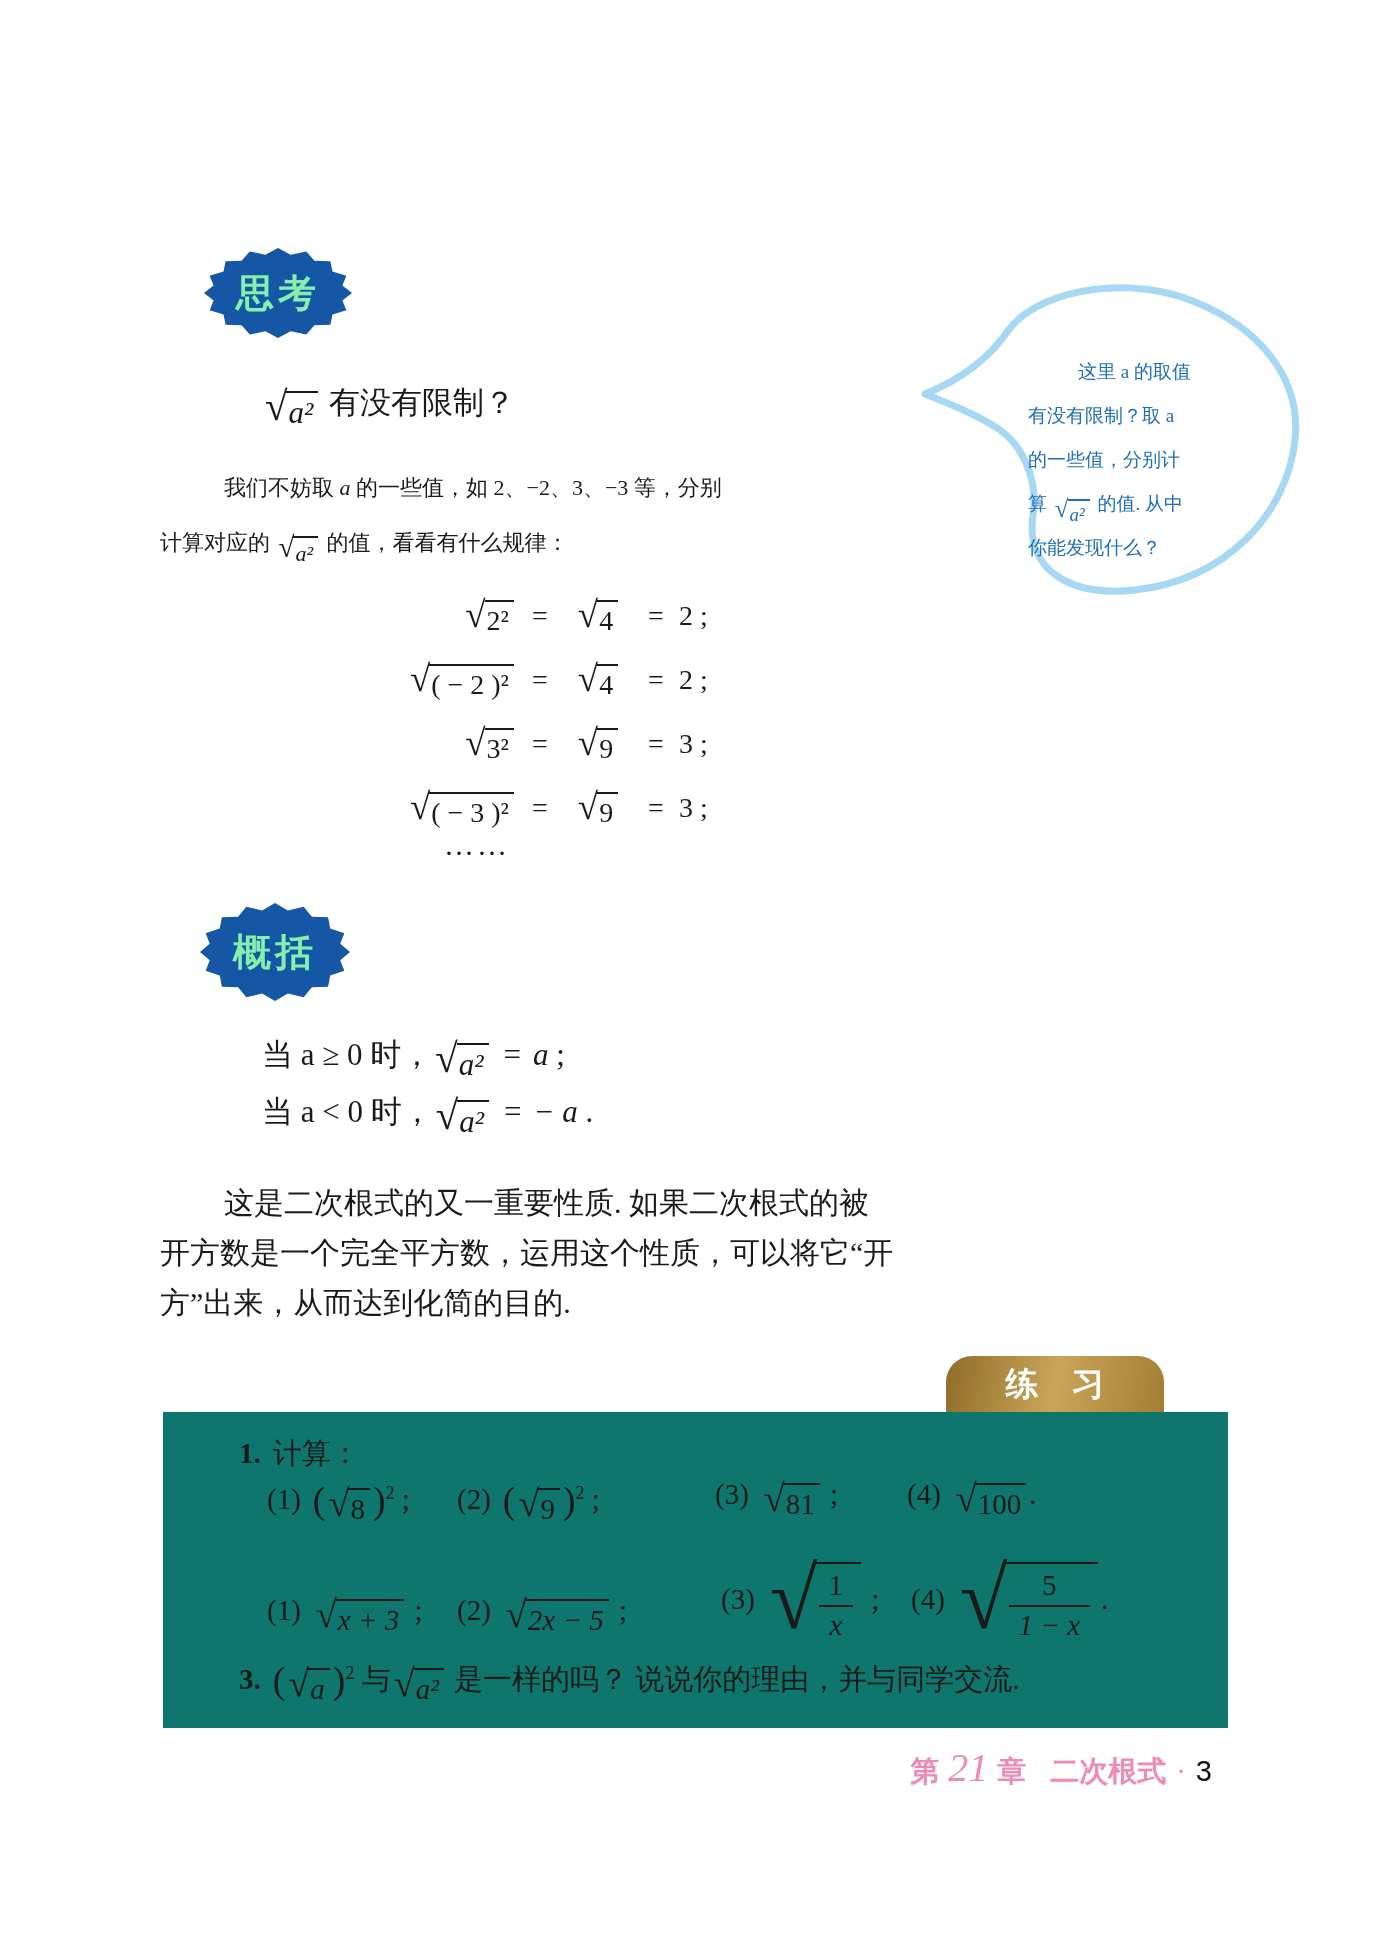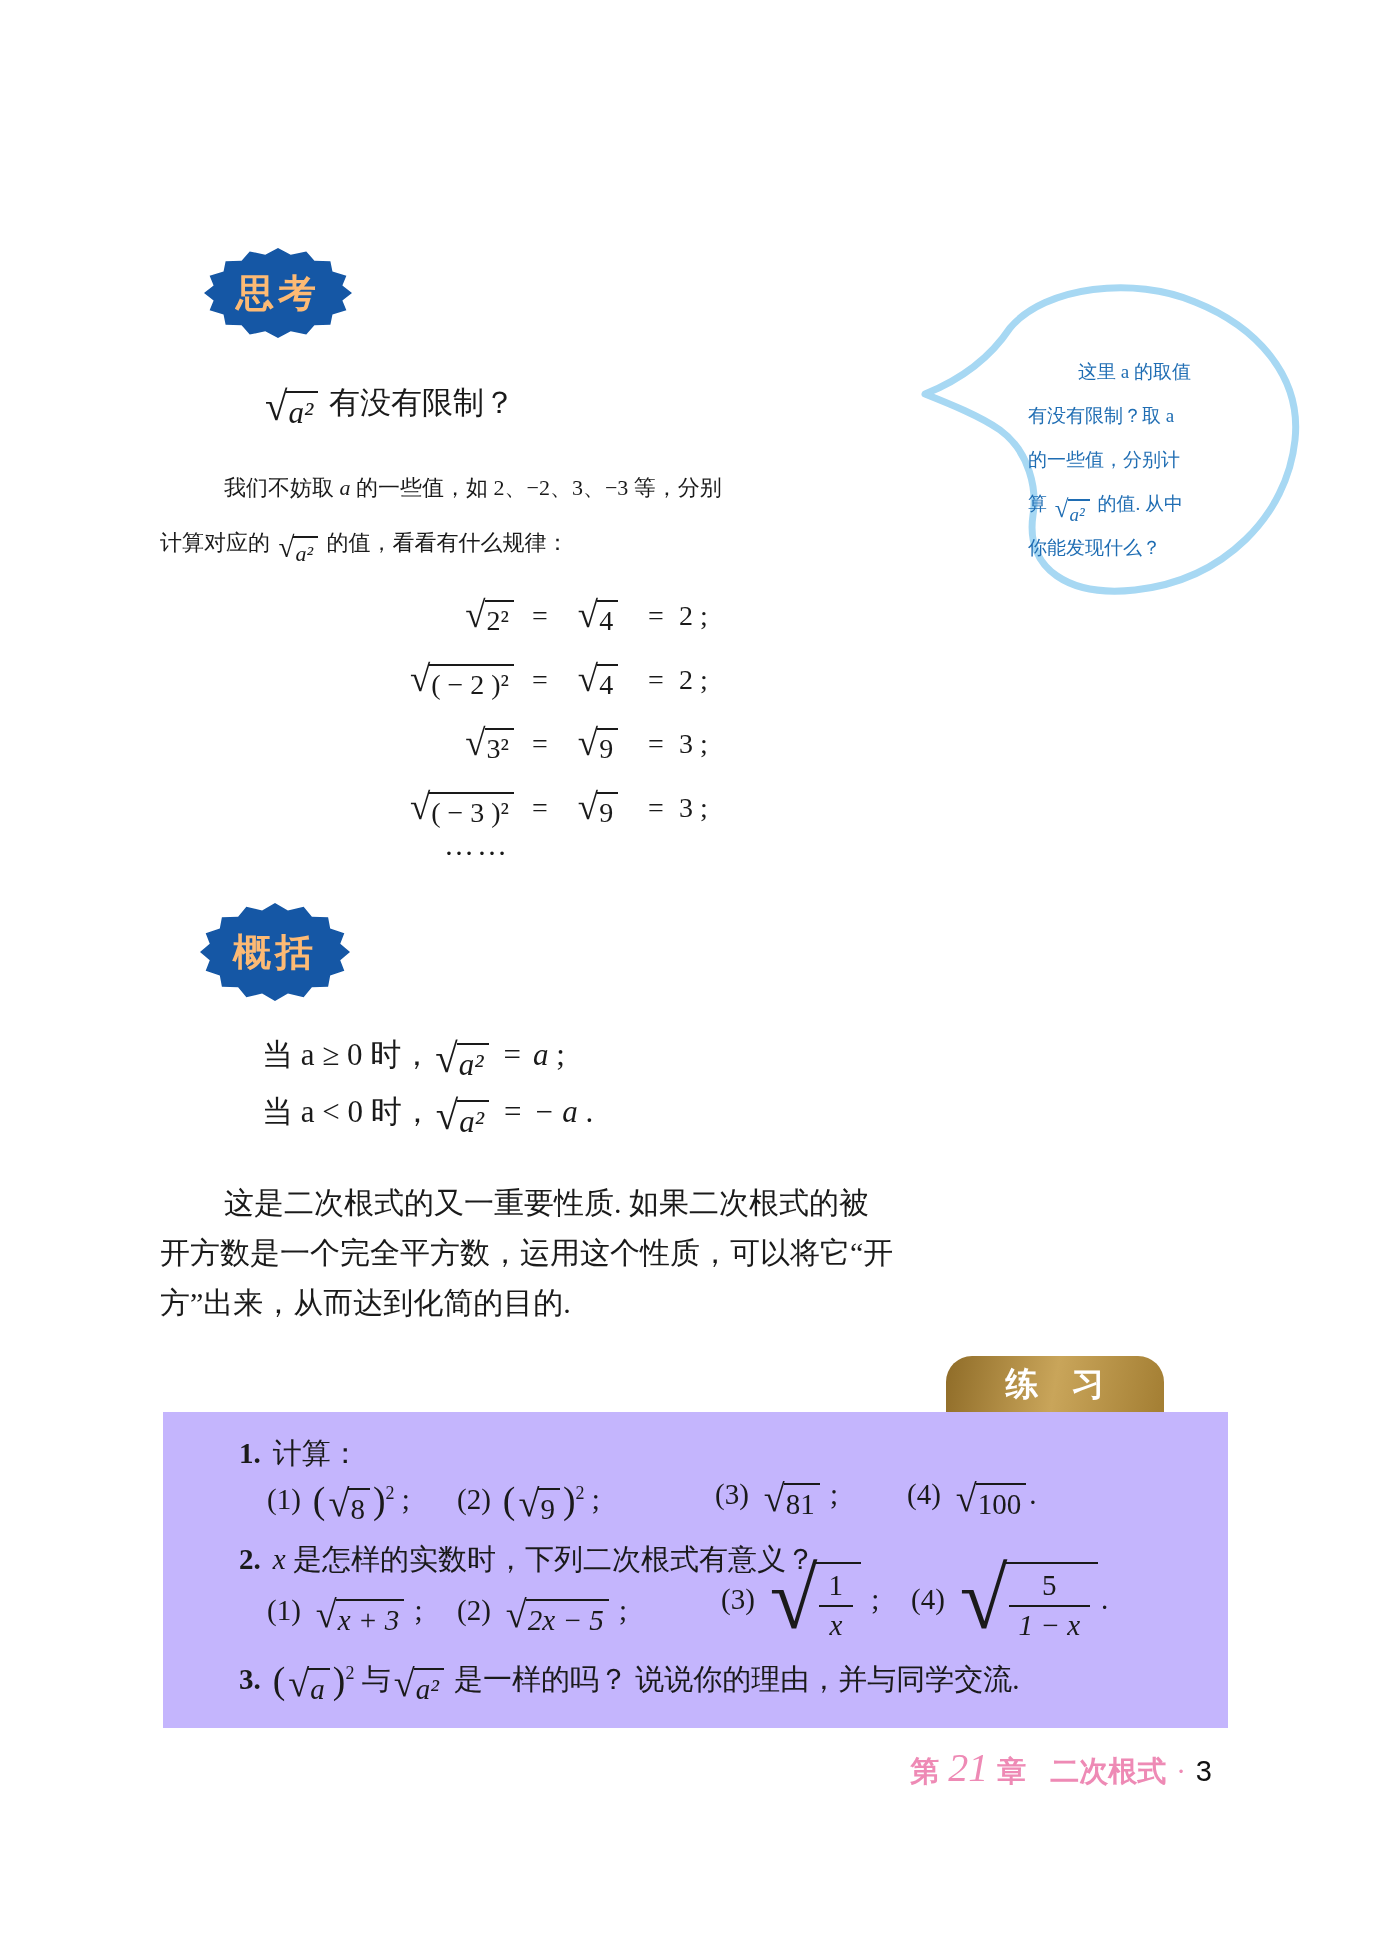--- a/index.html
+++ b/index.html
@@ -1,21 +1,21 @@
 <!DOCTYPE html>
 <html><head>
 <meta charset="utf-8">
 <style>
   html,body{margin:0;padding:0;background:#fff;}
   .page{position:relative;width:1388px;height:1947px;background:#fff;overflow:hidden;
         font-family:"Liberation Serif","DejaVu Serif",serif;color:#1a1a1a;}
 
   
   .burst{position:absolute;display:flex;align-items:center;justify-content:center;
-         background:#1557a5;color:#fdba74;font-family:"Liberation Sans","DejaVu Sans",sans-serif;
+         background:#1557a5;color:#86efac;font-family:"Liberation Sans","DejaVu Sans",sans-serif;
          font-weight:bold;
          clip-path:polygon(100% 50%,93.5% 58.4%,96.2% 69.1%,86.8% 74%,85.4% 85.4%,74.6% 85.9%,
            69.1% 96.2%,58.6% 92.4%,50% 100%,41.4% 92.4%,30.9% 96.2%,25.4% 85.9%,14.6% 85.4%,
            13.2% 74%,3.8% 69.1%,6.5% 58.4%,0% 50%,6.5% 41.6%,3.8% 30.9%,13.2% 26%,14.6% 14.6%,
            25.4% 14.1%,30.9% 3.8%,41.4% 7.6%,50% 0%,58.6% 7.6%,69.1% 3.8%,74.6% 14.1%,
            85.4% 14.6%,86.8% 26%,96.2% 30.9%,93.5% 41.6%);}
   #badge-think{left:204px;top:248px;width:148px;height:90px;font-size:38px;letter-spacing:4px;}
   #badge-sum{left:200px;top:903px;width:150px;height:98px;font-size:38px;letter-spacing:4px;}
 
   
@@ -58,21 +58,21 @@
   #para2{position:absolute;left:160px;top:1178px;width:810px;font-size:30px;line-height:50px;}
   #para2 .ln1{text-indent:64px;}
 
   
   #ptab{position:absolute;left:946px;top:1356px;width:218px;height:57px;
         border-radius:26px 26px 0 0;
         background:linear-gradient(100deg,#8f6c28 0%,#c9a55a 50%,#a37e33 100%);
         color:#fff;font-family:"Liberation Sans","DejaVu Sans",sans-serif;font-weight:bold;
         font-size:33px;display:flex;align-items:center;justify-content:center;}
   #pbox{position:absolute;left:163px;top:1412px;width:1065px;height:316px;
-        background:#c4b5fd;font-size:29px;}
+        background:#0f766e;font-size:29px;}
   .pb{position:absolute;white-space:nowrap;}
   .exnum{font-weight:bold;margin-right:12px;}
   .lbl{margin-right:12px;}
   #ex1-head{left:76px;top:22px;}
   #e1i1{left:104px;top:66px;} #e1i2{left:294px;top:66px;}
   #e1i3{left:552px;top:66px;} #e1i4{left:744px;top:66px;}
   #ex2-head{left:76px;top:128px;}
   #e2i1{left:104px;top:182px;} #e2i2{left:294px;top:182px;}
   #e2i3{left:558px;top:150px;} #e2i4{left:748px;top:150px;}
   #ex3{left:76px;top:246px;}
@@ -234,23 +234,20 @@
           <span class="rad">81</span>
         </span><span> ;</span>
     </span>
     <span class="pb" id="e1i4">
       <span class="lbl">(4)</span><span class="sq">
           <span class="sym"></span>
           <span class="rad">100</span>
         </span><span>.</span>
     </span>
 
-    <div class="pb" id="ex2-head">
-      <span class="exnum">2.</span><span class="it">x</span><span> 是怎样的实数时，下列二次根式有意义？</span>
-    </div>
 
     <span class="pb" id="e2i1">
       <span class="lbl">(1)</span><span class="opt"><span class="sq">
             <span class="sym"></span>
             <span class="rad it">x + 3</span>
           </span></span><span> ;</span>
     </span>
     <span class="pb" id="e2i2">
       <span class="lbl">(2)</span><span class="opt"><span class="sq">
             <span class="sym"></span>

